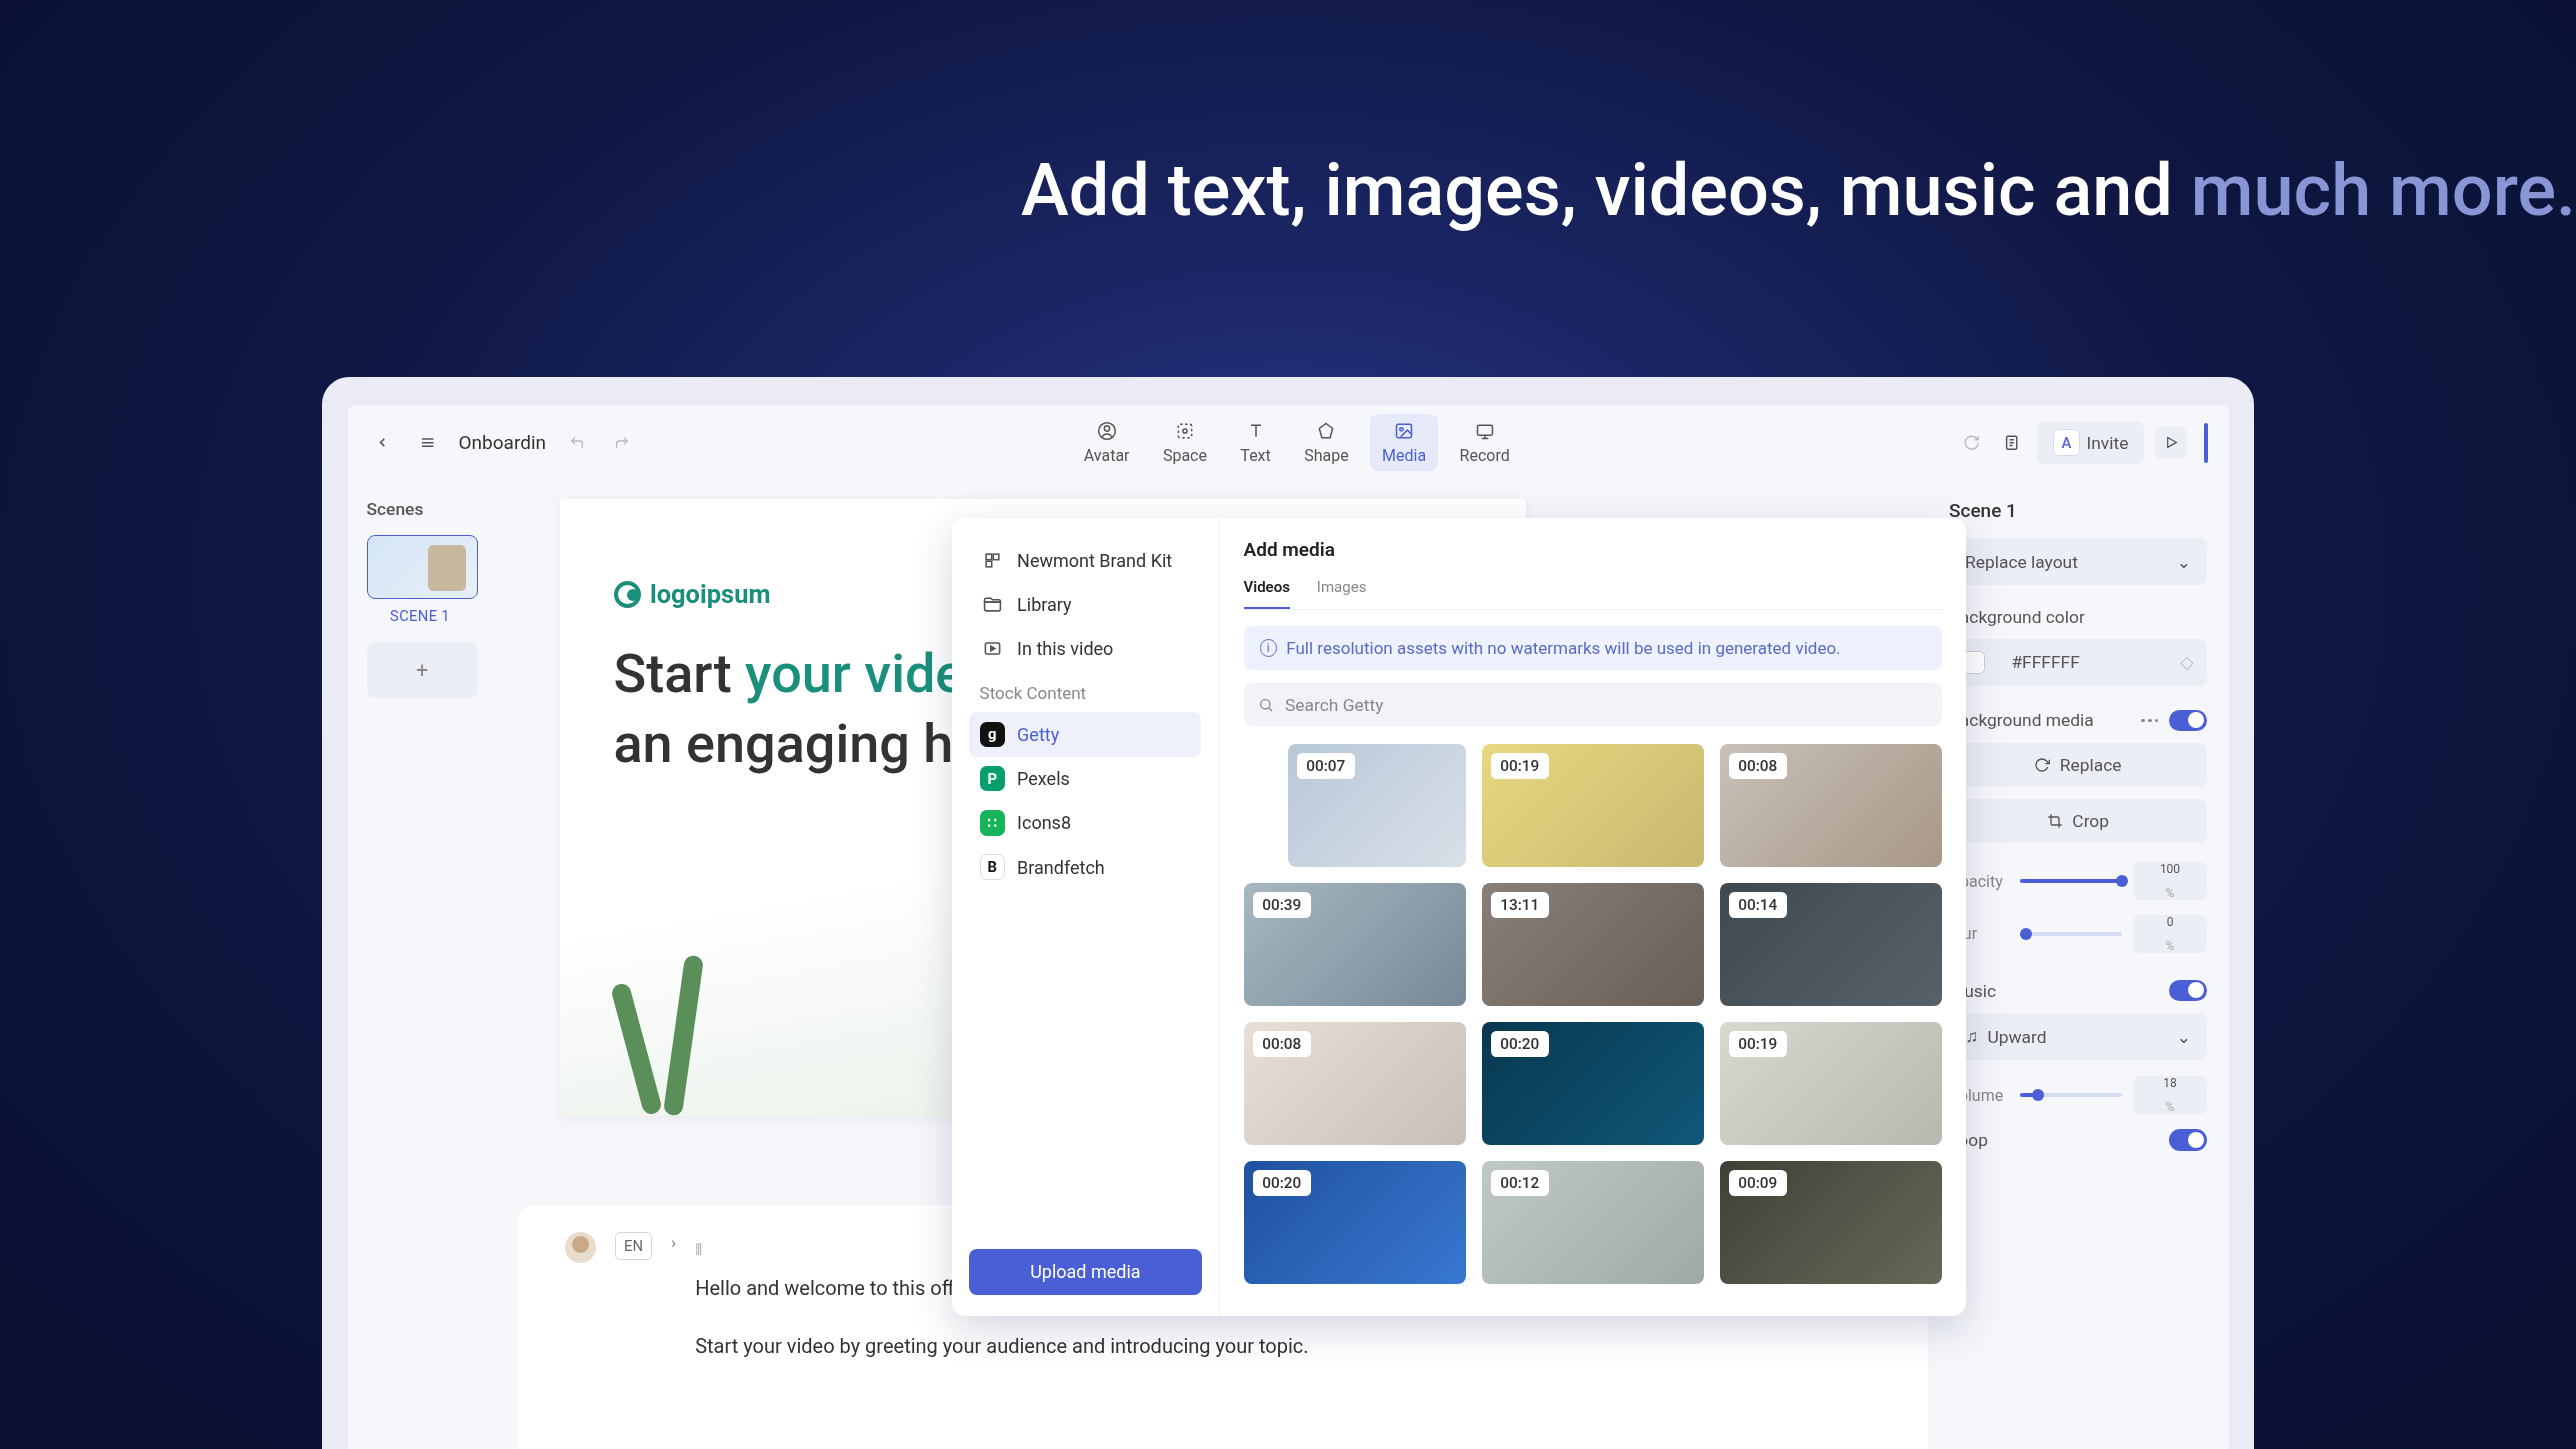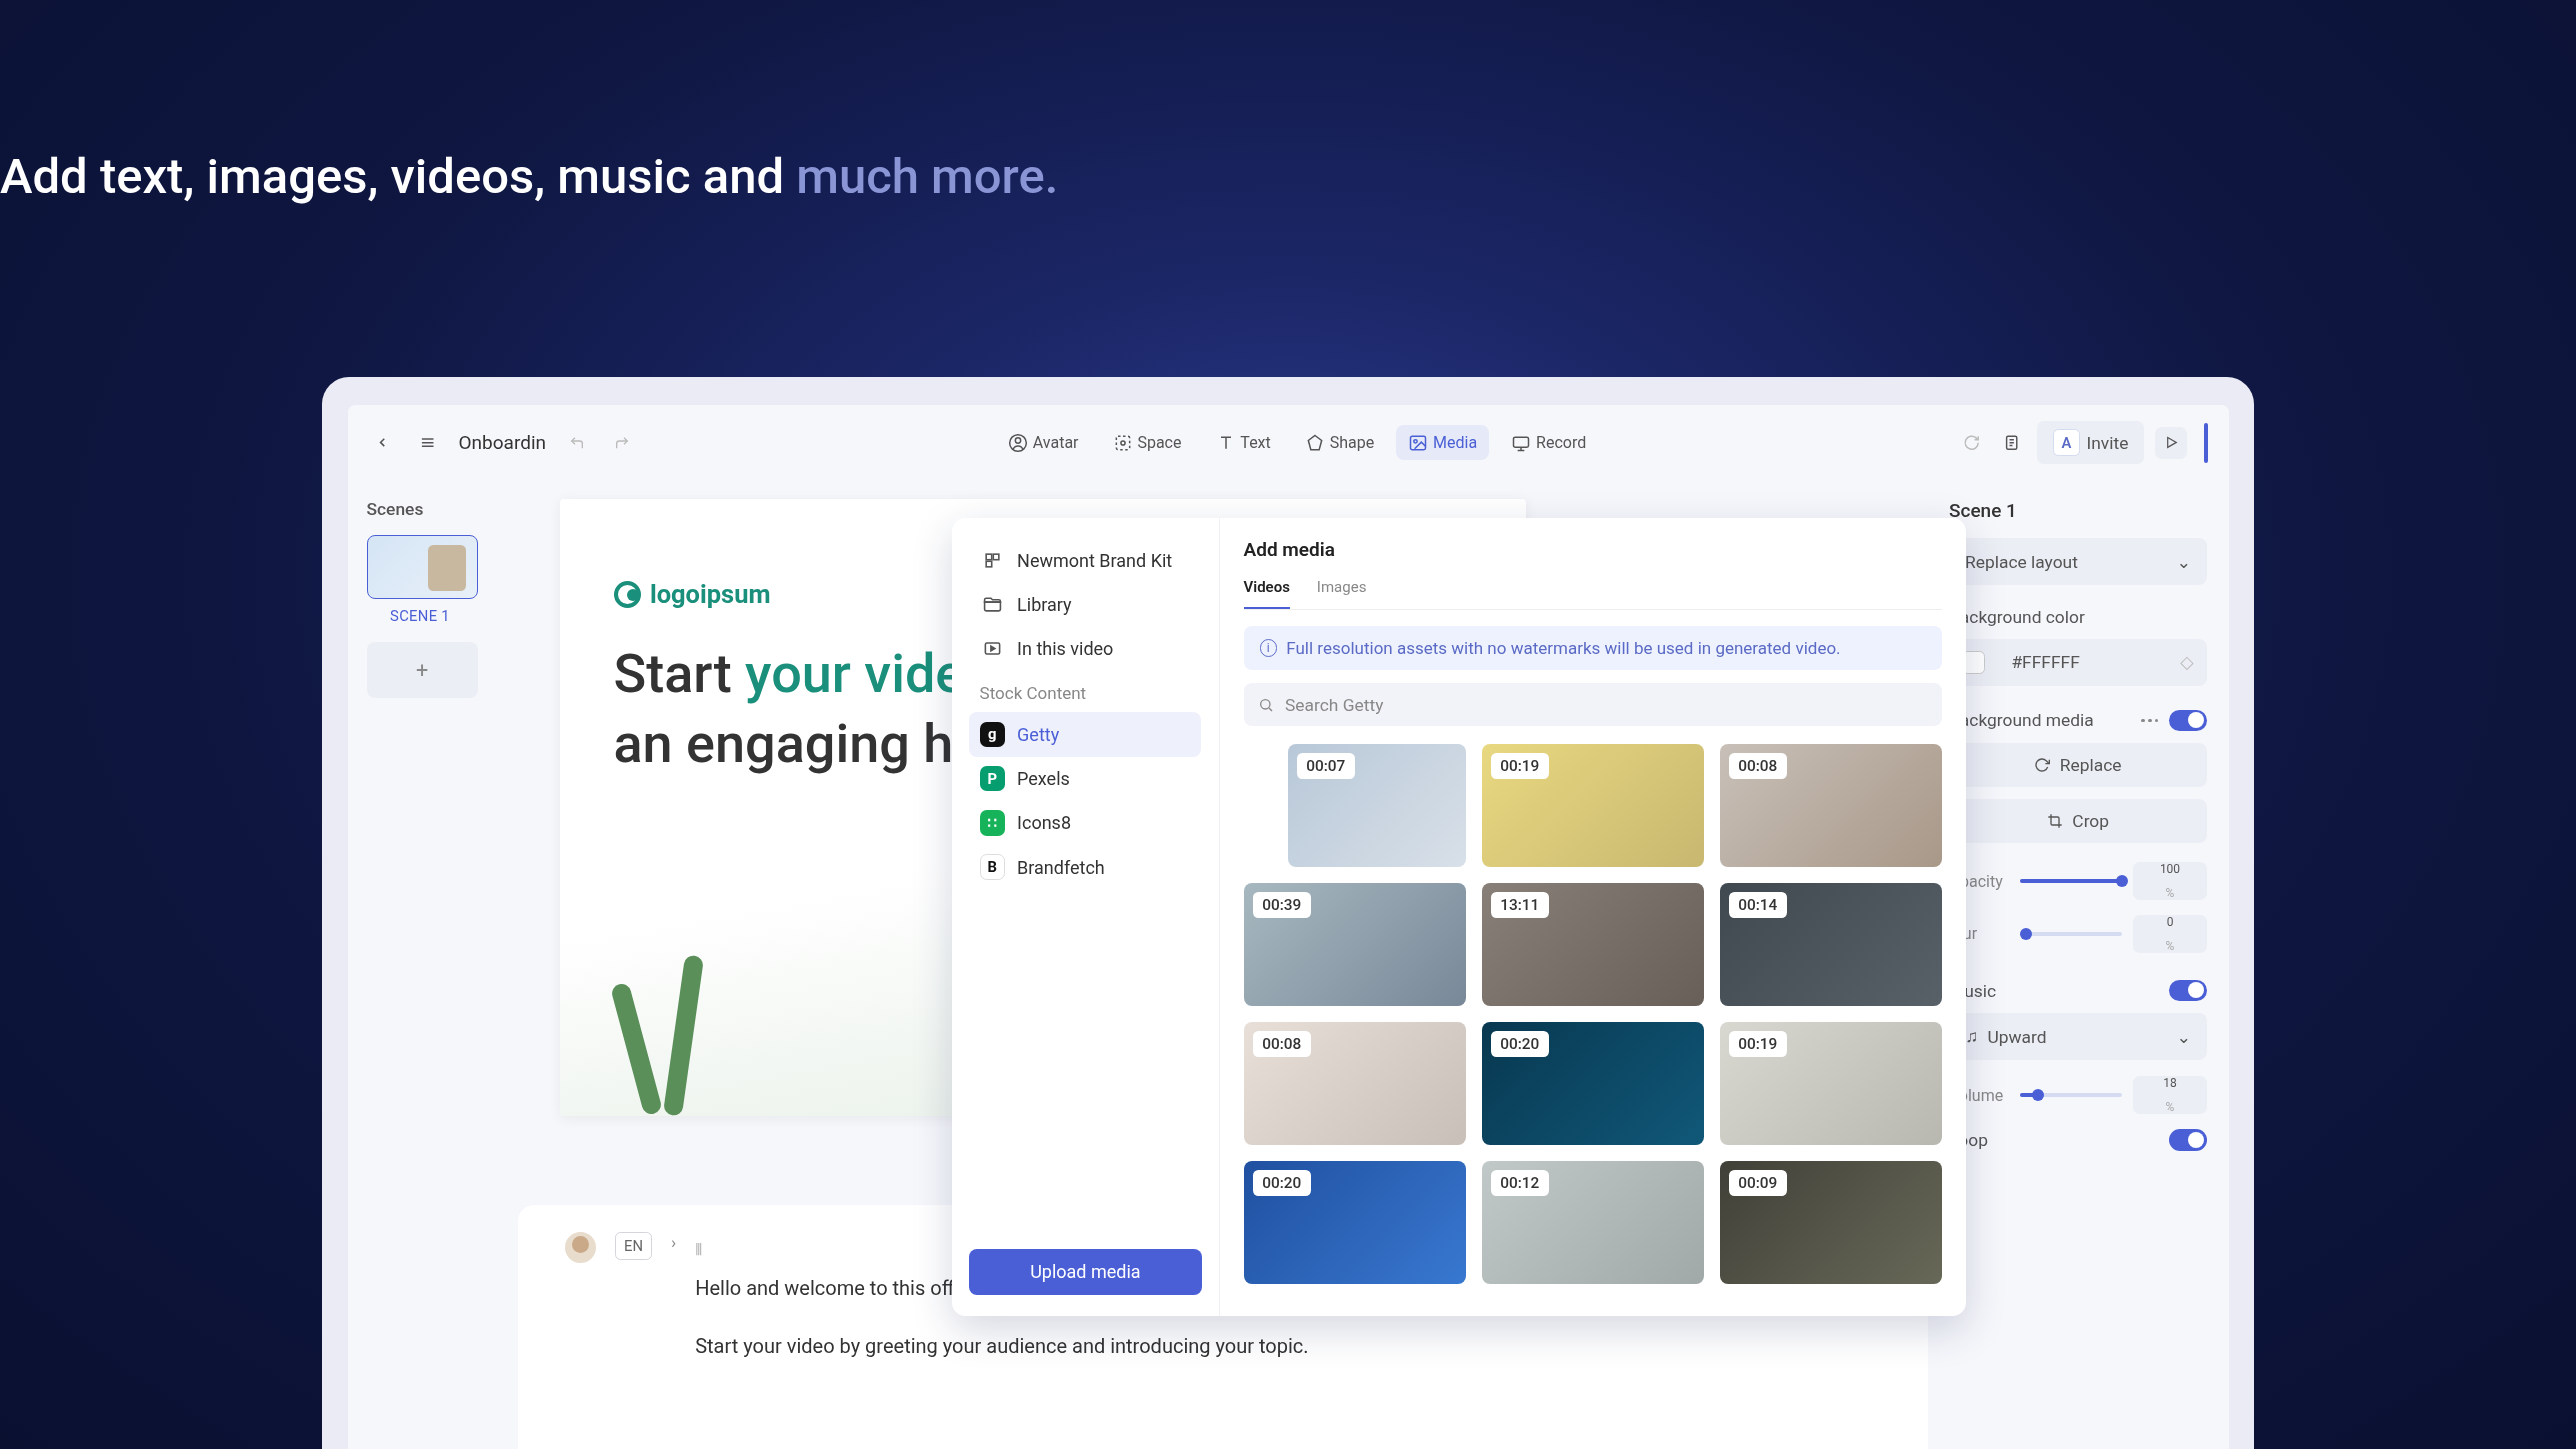--- a/index.html
+++ b/index.html
@@ -4,21 +4,21 @@
 <style>
 * { margin:0; padding:0; box-sizing:border-box; font-family: -apple-system, BlinkMacSystemFont, "Segoe UI", Roboto, sans-serif; }
 body {
   width:2576px; height:1449px;
   background: radial-gradient(ellipse at 50% 40%, #2d3d8f 0%, #1b2666 25%, #0f1742 55%, #091030 100%);
   overflow:hidden;
   position:relative;
 }
 .hero {
   position:absolute; top:148px; left:0; right:0;
-  text-align:left; color:#fff; font-size:49px; font-weight:500;
+  text-align:right; color:#fff; font-size:72px; font-weight:500;padding-left:44px;
 }
 .hero .muted { color:#8a95d6; }
 
 .app-frame {
   position:absolute; top:377px; left:322px; right:322px; bottom:0;
   background:#eaebf4; border-radius:27px 27px 0 0;
   padding-top:28px;
   overflow:hidden;
 }
 .app {
@@ -30,21 +30,21 @@
 
 
 .topbar {
   height:75px; display:flex; align-items:center; justify-content:space-between;
   padding:0 20px; background:#f6f7fb;
 }
 .tb-left { display:flex; align-items:center; gap:16px; }
 .icon-btn { width:29.5px; height:29.5px; border-radius:6.7px; display:flex; align-items:center; justify-content:center; color:#555; cursor:pointer; }
 .proj-name { font-size:19px; color:#333; }
 .tb-center { display:flex; gap:9.4px; }
-.tool { display:flex; align-items:center; gap:4px; padding:6.7px 12px; border-radius:8px; cursor:pointer; color:#555; }
+.tool { display:flex; flex-direction:column; align-items:center; gap:4px; padding:6.7px 12px; border-radius:8px; cursor:pointer; color:#555; }
 .tool.active { background:#e6eaf8; color:#4a5fd6; }
 .tool .ti { width:21.5px; height:21.5px; display:flex; align-items:center; justify-content:center; }
 .tool .tl { font-size:16px; }
 .tb-right { display:flex; align-items:center; gap:10.7px; }
 .pill { padding:8px 16px; border-radius:6.7px; background:#eceef5; font-size:17.4px; color:#555; cursor:pointer; display:flex; align-items:center; gap:6.7px; }
 .play { width:32px; height:32px; border-radius:6.7px; background:#eceef5; display:flex; align-items:center; justify-content:center; color:#555; }
 .badge-a { width:27px; height:27px; border-radius:5.4px; background:#fff; border:0.7px solid #d5dbf0; display:flex; align-items:center; justify-content:center; font-size:14.8px; color:#5b6bc5; font-weight:600; }
 .line-ind { width:4px; height:40px; background:#4a5fd6; border-radius:4px; margin-left:6.7px; }
 
 

